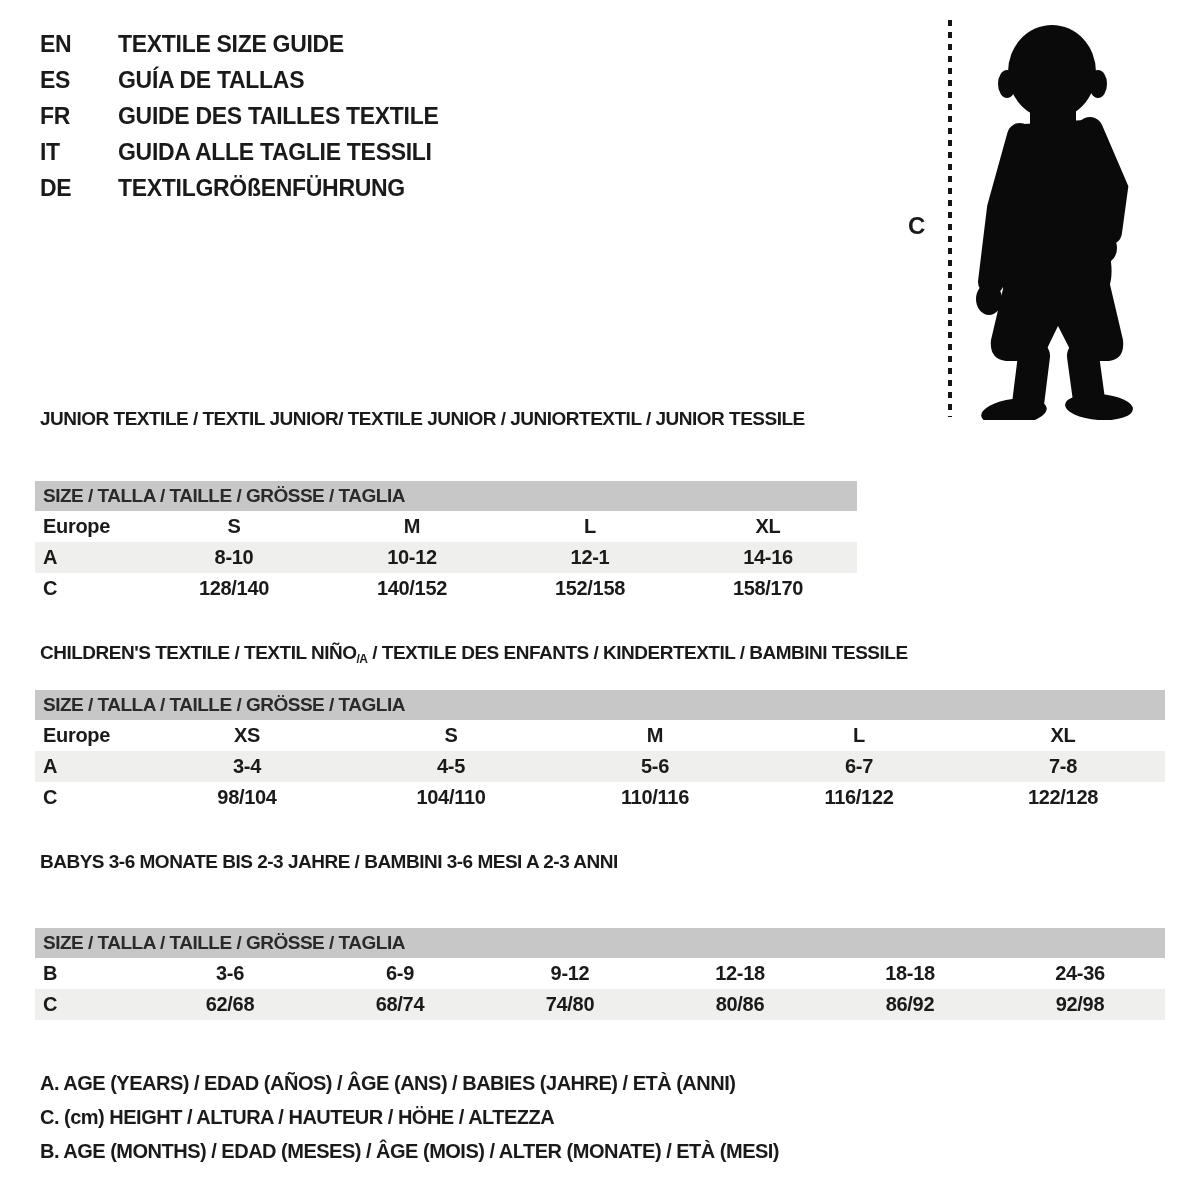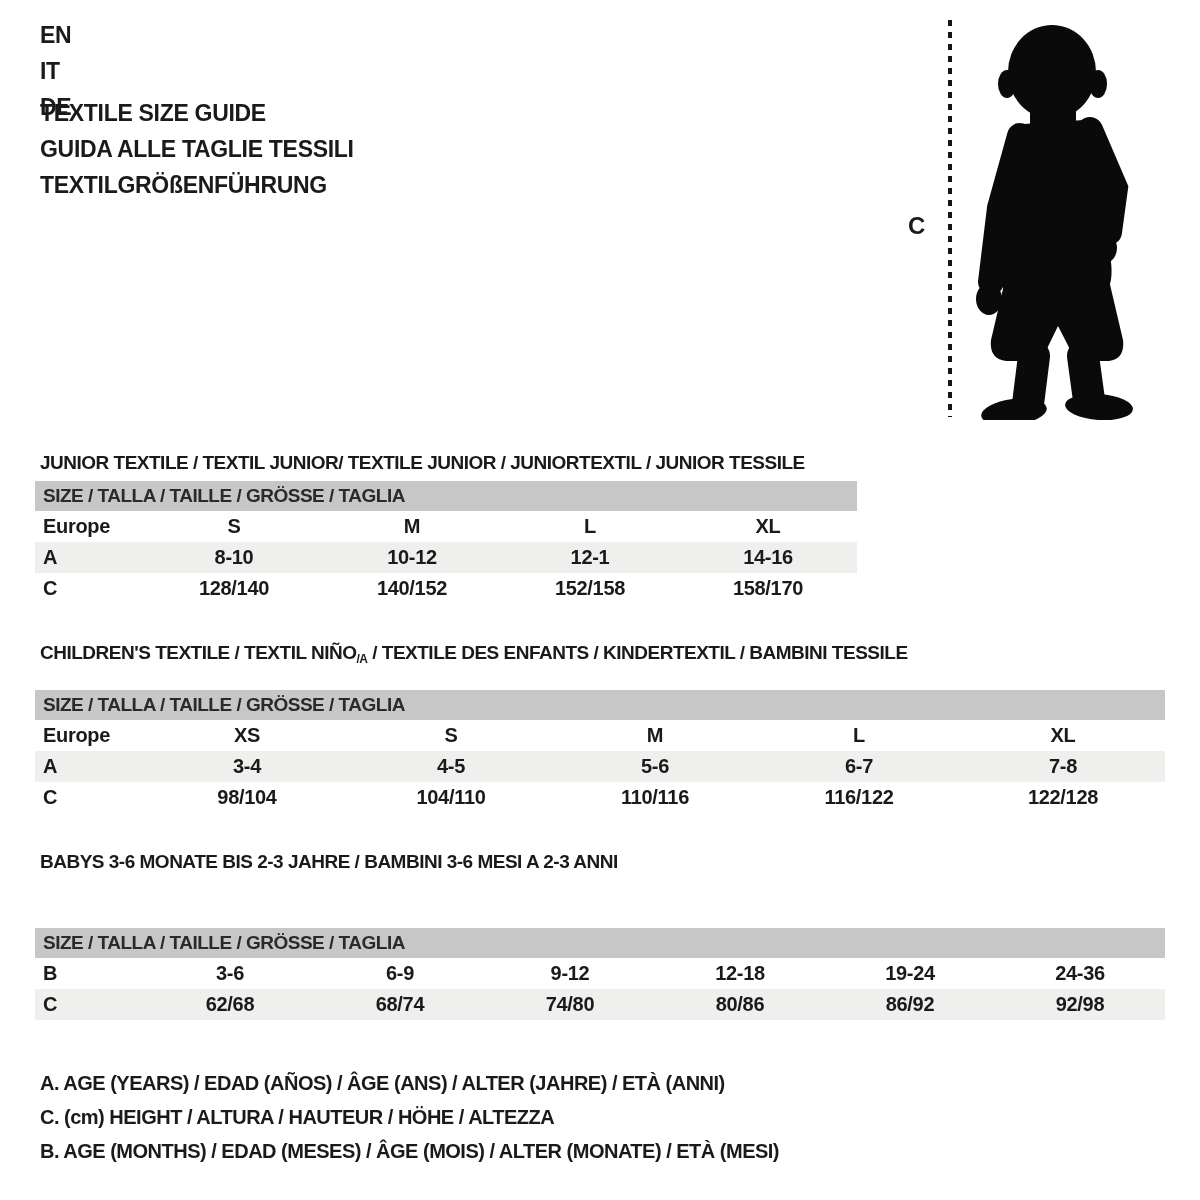--- a/index.html
+++ b/index.html
@@ -2,21 +2,21 @@
 <html><head>
 <meta charset="utf-8">
 <style>
   html,body{margin:0;padding:0;background:#fff;}
   .page{
     position:relative;width:1200px;height:1200px;background:#ffffff;
     font-family:"Liberation Sans",sans-serif;color:#1a1a1a;overflow:hidden;
   }
   
   .lang-list{position:absolute;left:40px;top:22px;font-weight:700;font-size:23px;letter-spacing:-0.3px;}
-  .lang-row{display:flex;height:36px;align-items:flex-start;flex-direction:column;}
+  .lang-row{display:flex;height:36px;align-items:flex-end;}
   .lang-code{width:78px;flex:0 0 78px;}
   
   .c-label{position:absolute;left:908px;top:212px;font-size:24px;font-weight:700;}
   .dash-line{
     position:absolute;left:948px;top:20px;width:4px;height:397px;
     background:repeating-linear-gradient(to bottom,#151515 0px,#151515 6px,transparent 6px,transparent 12px);
   }
   .silhouette{position:absolute;left:962px;top:20px;}
   
   .sec-title{
@@ -42,20 +42,28 @@
 </style>
 </head>
 <body>
 
 <div class="page">
 
   <div class="lang-list">
     <div class="lang-row">
       <span class="lang-code">EN</span>
       <span class="lang-title">TEXTILE SIZE GUIDE</span>
+    </div>
+    <div class="lang-row">
+      <span class="lang-code">ES</span>
+      <span class="lang-title">GUÍA DE TALLAS</span>
+    </div>
+    <div class="lang-row">
+      <span class="lang-code">FR</span>
+      <span class="lang-title">GUIDE DES TAILLES TEXTILE</span>
     </div>
     <div class="lang-row">
       <span class="lang-code">IT</span>
       <span class="lang-title">GUIDA ALLE TAGLIE TESSILI</span>
     </div>
     <div class="lang-row">
       <span class="lang-code">DE</span>
       <span class="lang-title">TEXTILGRÖßENFÜHRUNG</span>
     </div>
   </div>
@@ -74,21 +82,21 @@
       <path d="M128,110 L153,168 L147,212" stroke="#0a0a0a" stroke-width="26" stroke-linecap="round" fill="none"></path>
       <ellipse cx="143" cy="228" rx="12" ry="15"></ellipse>
       <path d="M44,256 L146,256 L161,320 Q163,339 147,341 L114,341 L96,306 L79,341 L44,341 Q27,339 29,320 Z"></path>
       <path d="M72,336 L66,384" stroke="#0a0a0a" stroke-width="32" stroke-linecap="round" fill="none"></path>
       <path d="M121,336 L127,380" stroke="#0a0a0a" stroke-width="32" stroke-linecap="round" fill="none"></path>
       <ellipse cx="52" cy="392" rx="33" ry="13" transform="rotate(-7 52 392)"></ellipse>
       <ellipse cx="137" cy="387" rx="34" ry="13" transform="rotate(4 137 387)"></ellipse>
     </g>
   </svg>
 
-  <div class="sec-title" style="top:452px;">JUNIOR TEXTILE / TEXTIL JUNIOR/ TEXTILE JUNIOR / JUNIORTEXTIL / JUNIOR TESSILE</div>
+  <div class="sec-title" style="top:408px;">JUNIOR TEXTILE / TEXTIL JUNIOR/ TEXTILE JUNIOR / JUNIORTEXTIL / JUNIOR TESSILE</div>
   <table class="size-table" style="top:481px;left:35px;width:822px;">
     <colgroup>
         <col style="width:110px;">
         <col>
         <col>
         <col>
         <col>
       </colgroup>
     <thead>
       <tr>
@@ -183,34 +191,34 @@
         <th class="bar" colspan="7">SIZE / TALLA / TAILLE / GRÖSSE / TAGLIA</th>
       </tr>
     </thead>
     <tbody>
       <tr>
         <td class="rowlabel">B</td>
         <td>3-6</td>
         <td>6-9</td>
         <td>9-12</td>
         <td>12-18</td>
-        <td>19-24</td>
+        <td>18-18</td>
         <td>24-36</td>
       </tr>
       <tr class="alt">
         <td class="rowlabel">C</td>
         <td>62/68</td>
         <td>68/74</td>
         <td>74/80</td>
         <td>80/86</td>
         <td>86/92</td>
         <td>92/98</td>
       </tr>
     </tbody>
   </table>
 
   <div class="legend">
-    <div>A. AGE (YEARS) / EDAD (AÑOS) / ÂGE (ANS) / ALTER (JAHRE) / ETÀ (ANNI)</div>
+    <div>A. AGE (YEARS) / EDAD (AÑOS) / ÂGE (ANS) / BABIES (JAHRE) / ETÀ (ANNI)</div>
     <div>C. (cm) HEIGHT / ALTURA / HAUTEUR / HÖHE / ALTEZZA</div>
     <div>B. AGE (MONTHS) / EDAD (MESES) / ÂGE (MOIS) / ALTER (MONATE) / ETÀ (MESI)</div>
   </div>
 
 </div>
 
 </body></html>

